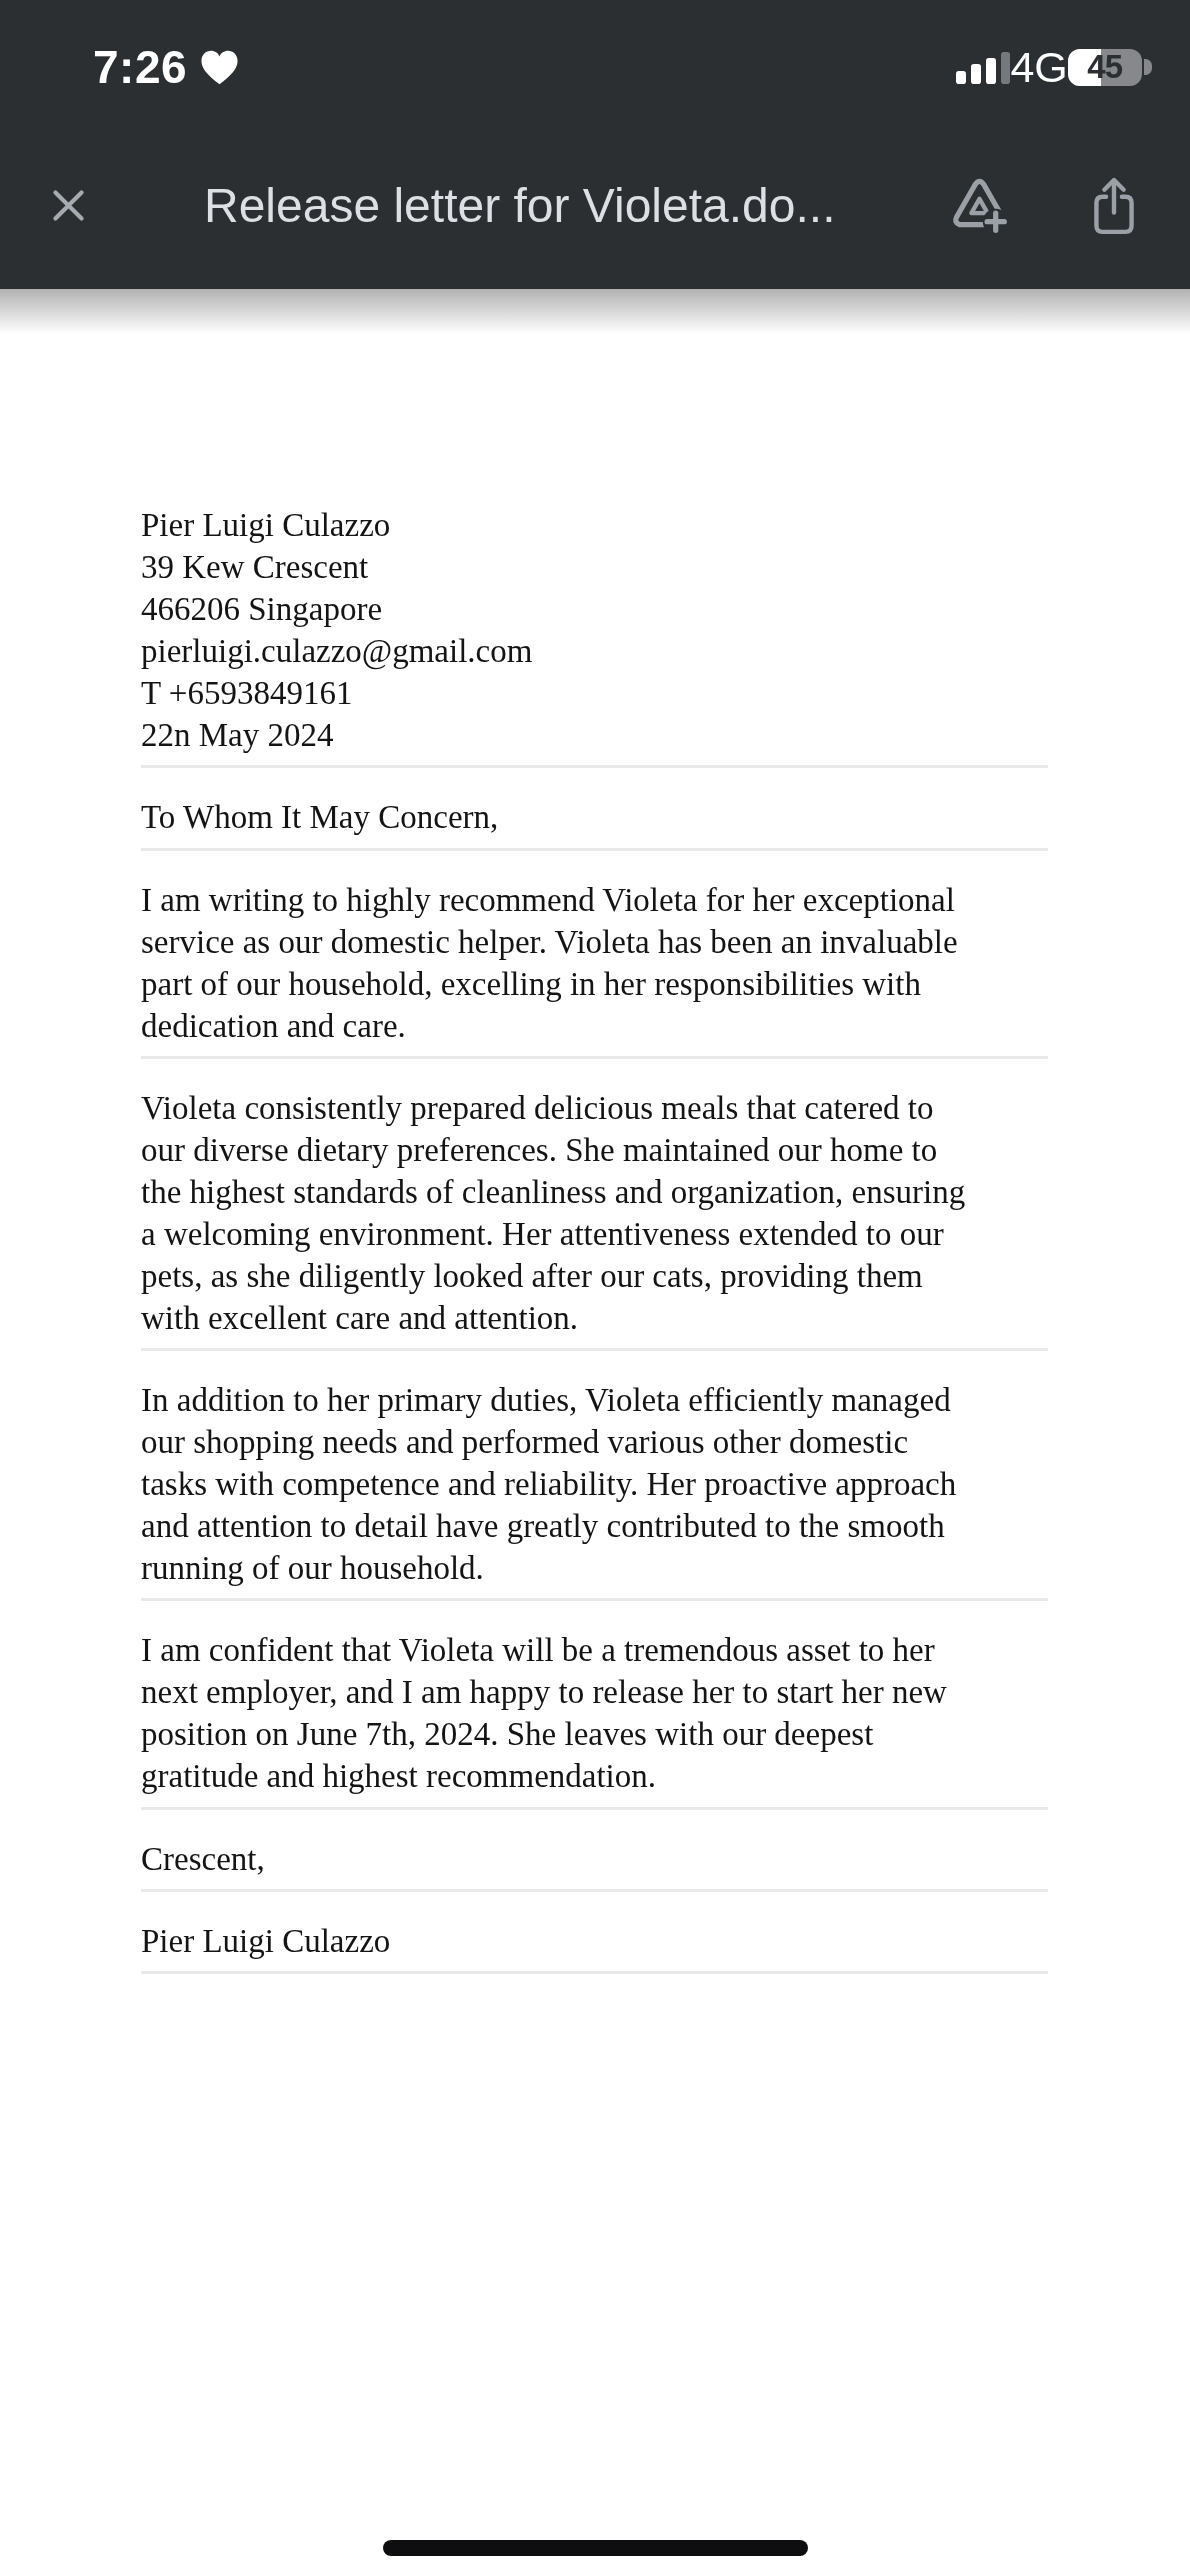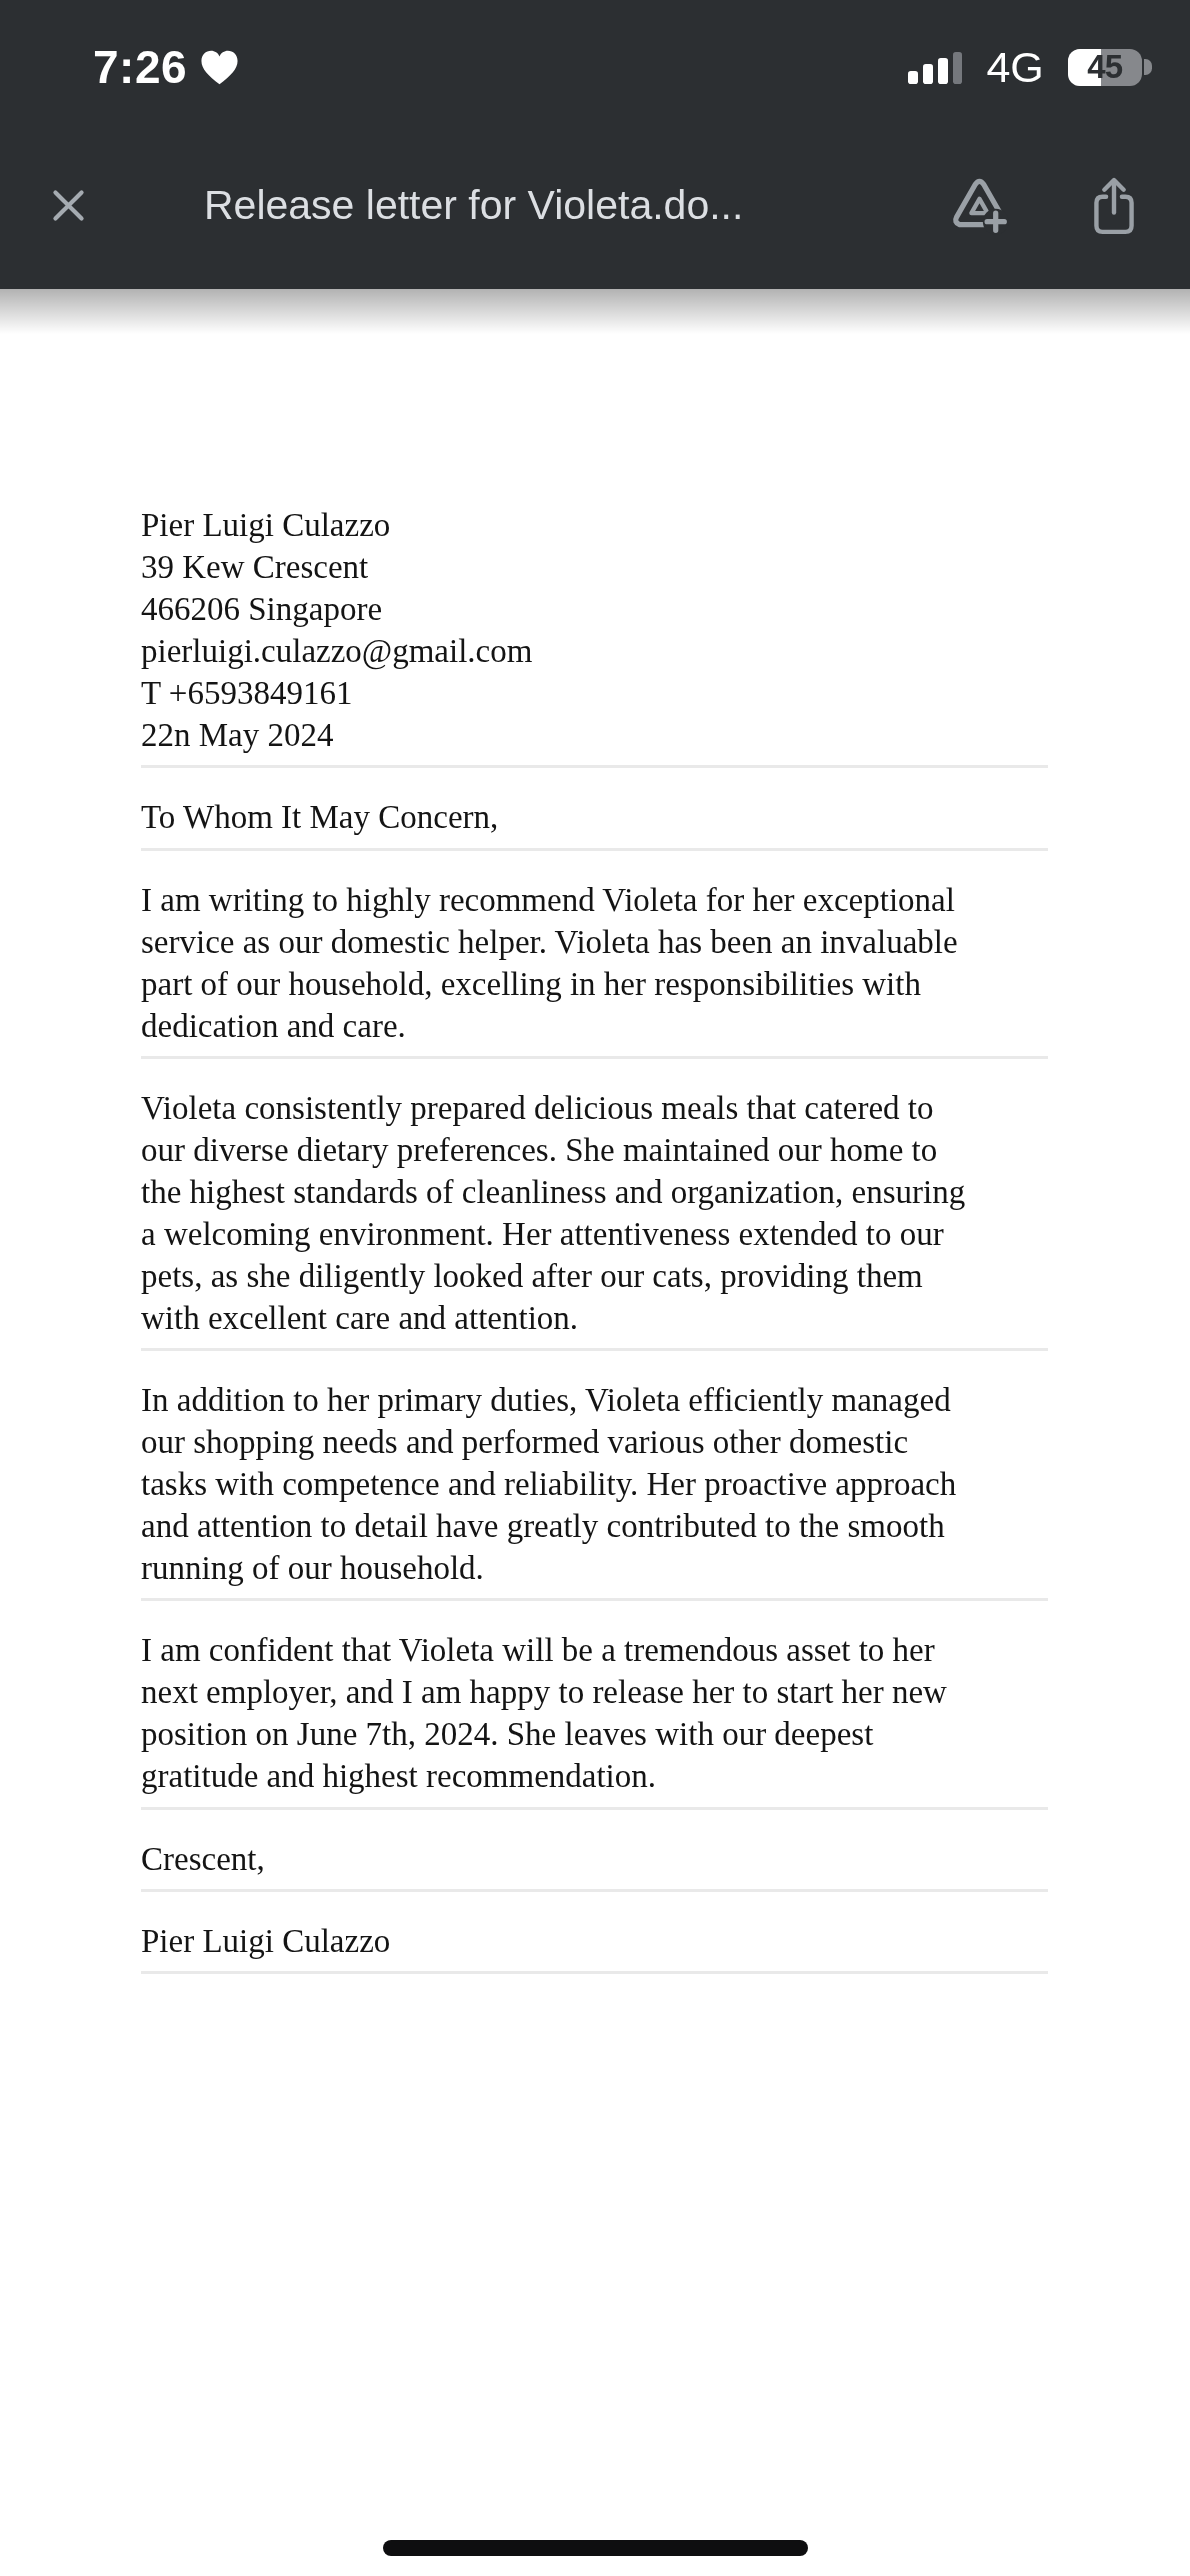--- a/index.html
+++ b/index.html
@@ -11,21 +11,21 @@
 
   
   .statusbar {
     position:absolute; top:0; left:0; right:0; height:121px;
     background:var(--app-bar,#2c2f32);
     display:flex; align-items:center; justify-content:space-between;
     box-sizing:border-box; padding:13px 39px 0 93px; color:#fff;
   }
   .sb-left { display:flex; align-items:center; gap:12px; }
   .sb-time { font-size:46px; font-weight:700; letter-spacing:0.5px; }
-  .sb-right { display:flex; align-items:center; gap:24px; }
+  .sb-right { display:flex; align-items:center; }
   .bars { display:flex; align-items:flex-end; gap:5.6px; height:33px; }
   .bars .bar { width:9.3px; border-radius:2.8px; }
   .network { font-size:43px; font-weight:500; }
   .battery-wrap { display:flex; align-items:center; }
   .battery {
     position:relative; width:74px; height:37px; border-radius:12px;
     background:#86888c; overflow:hidden;text-align:right;
   }
   .battery-fill { position:absolute; top:0; left:0; bottom:0; background:#ffffff; }
   .battery-pct {
@@ -37,21 +37,21 @@
   
   .appbar {
     position:absolute; top:121px; left:0; right:0; height:169px;
     background:var(--app-bar,#2c2f32);
     display:flex; align-items:center; box-sizing:border-box;
     padding:0 51px 0 48px;
   }
   .icon-btn { background:none; border:none; padding:0; margin:0; cursor:pointer; display:flex; align-items:center; justify-content:center; }
   .close-btn { margin-right:115px; }
   .appbar-title {
-    font-size:41px; color:var(--title-text,#dcdfe3);
+    font-size:48px; color:var(--title-text,#dcdfe3);
     white-space:nowrap; overflow:hidden; max-width:705px;
   }
   .appbar-actions { margin-left:auto; display:flex; align-items:center; gap:78px; }
 
   .header-shadow {
     position:absolute; top:289px; left:0; right:0; height:45px; z-index:5;
     background:linear-gradient(to bottom, rgba(0,0,0,0.30), rgba(0,0,0,0));
     pointer-events:none;
   }
 

